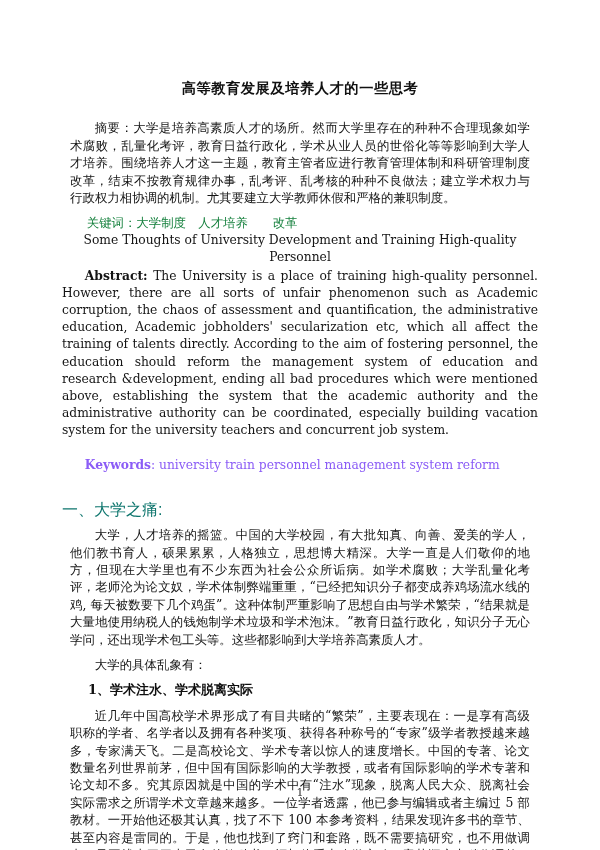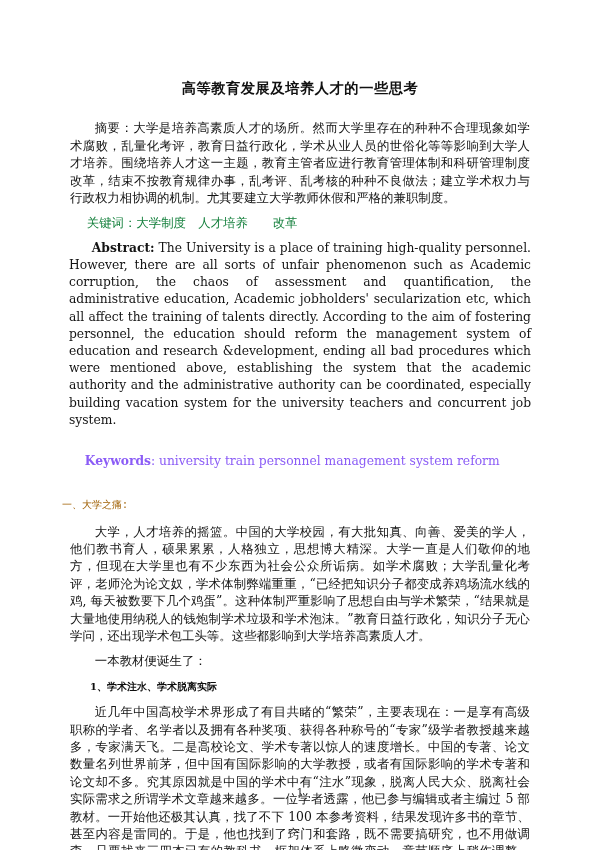--- a/index.html
+++ b/index.html
@@ -63,52 +63,52 @@
     font-size: 12.3px;
     line-height: 17.4px;
     margin: 0;
     color: #141414;
   }
   .en-para {
     font-family: "DejaVu Serif", "Liberation Serif", serif;
     font-size: 12.3px;
     line-height: 17.2px;
     text-align: justify;
-    margin: 7px;
+    margin: 0;
     text-indent: 1.85em;
     color: #141414;
   }
   .en-para .lead {
     font-weight: bold;
   }
   .en-keywords {
     font-family: "DejaVu Serif", "Liberation Serif", serif;
     font-size: 12.3px;
     line-height: 17.2px;
     margin: 0;
     text-indent: 1.85em;
     color: #8b5cf6;
   }
   .en-keywords .lead {
     font-weight: bold;
   }
   .gap-lg { height: 27px; }
   .gap-md { height: 16px; }
   .sec-heading {
-    font-family: Liberation Mono, monospace;
-    font-size: 10px;
+    font-family: Liberation Sans, sans-serif;
+    font-size: 16px;
     line-height: 17.4px;
     margin: 0;
-    color: #a16207;
+    color: #0f766e;
   }
   .sub-heading {
     font-family: "DejaVu Serif", "Liberation Serif", serif;
-    font-size: 10px;
+    font-size: 13px;
     line-height: 17.4px;
-    margin: 8px;
+    margin: 0;
     text-indent: 2em;
     font-weight: bold;
     color: #0f0f0f;
   }
   .page-number {
     position: absolute;
     left: 0;
     top: 786px;
     width: 600px;
     text-align: center;
@@ -123,34 +123,35 @@
 <div id="page">
 
   <div id="content">
 
     <h1 class="doc-title">高等教育发展及培养人才的一些思考</h1>
 
     <p class="cn-para">摘要：大学是培养高素质人才的场所。然而大学里存在的种种不合理现象如学术腐败，乱量化考评，教育日益行政化，学术从业人员的世俗化等等影响到大学人才培养。围绕培养人才这一主题，教育主管者应进行教育管理体制和科研管理制度改革，结束不按教育规律办事，乱考评、乱考核的种种不良做法；建立学术权力与行政权力相协调的机制。尤其要建立大学教师休假和严格的兼职制度。</p>
 
     <p class="cn-keywords">关键词：大学制度　人才培养　　改革</p>
 
+    <p class="en-title">Some Thoughts of University Development and Training High-quality Personnel</p>
 
     <p class="en-para"><span class="lead">Abstract:</span><span> The University is a place of training high-quality personnel. However, there are all sorts of unfair phenomenon such as Academic corruption, the chaos of assessment and quantification, the administrative education, Academic jobholders' secularization etc, which all affect the training of talents directly. According to the aim of fostering personnel, the education should reform the management system of education and research &amp;development, ending all bad procedures which were mentioned above, establishing the system that the academic authority and the administrative authority can be coordinated, especially building vacation system for the university teachers and concurrent job system.</span></p>
 
     <div class="gap-md"></div>
 
     <p class="en-keywords"><span class="lead">Keywords</span><span>: university train personnel management system reform</span></p>
 
     <div class="gap-lg"></div>
 
     <p class="sec-heading">一、大学之痛:</p>
 
     <p class="cn-para">大学，人才培养的摇篮。中国的大学校园，有大批知真、向善、爱美的学人，他们教书育人，硕果累累，人格独立，思想博大精深。大学一直是人们敬仰的地方，但现在大学里也有不少东西为社会公众所诟病。如学术腐败；大学乱量化考评，老师沦为论文奴，学术体制弊端重重，“已经把知识分子都变成养鸡场流水线的鸡, 每天被数要下几个鸡蛋”。这种体制严重影响了思想自由与学术繁荣，“结果就是大量地使用纳税人的钱炮制学术垃圾和学术泡沫。”教育日益行政化，知识分子无心学问，还出现学术包工头等。这些都影响到大学培养高素质人才。</p>
 
-    <p class="cn-para">一本教材便诞生了：</p>
+    <p class="cn-para">大学的具体乱象有：</p>
 
     <p class="sub-heading">1、学术注水、学术脱离实际</p>
 
     <p class="cn-para">近几年中国高校学术界形成了有目共睹的“繁荣”，主要表现在：一是享有高级职称的学者、名学者以及拥有各种奖项、获得各种称号的“专家”级学者教授越来越多，专家满天飞。二是高校论文、学术专著以惊人的速度增长。中国的专著、论文数量名列世界前茅，但中国有国际影响的大学教授，或者有国际影响的学术专著和论文却不多。究其原因就是中国的学术中有“注水”现象，脱离人民大众、脱离社会实际需求之所谓学术文章越来越多。一位学者透露，他已参与编辑或者主编过 5 部教材。一开始他还极其认真，找了不下 100 本参考资料，结果发现许多书的章节、甚至内容是雷同的。于是，他也找到了窍门和套路，既不需要搞研究，也不用做调查，只要找来三四本已有的教科书，框架体系上略微变动，章节顺序上稍作调整，文字叙述上处理处理，一本教材便诞生了。</p>
 
     <p class="sub-heading">2、奖项之乱，职称乱象，学术腐败</p>
 
   </div>
 
   <div class="page-number">1</div>

